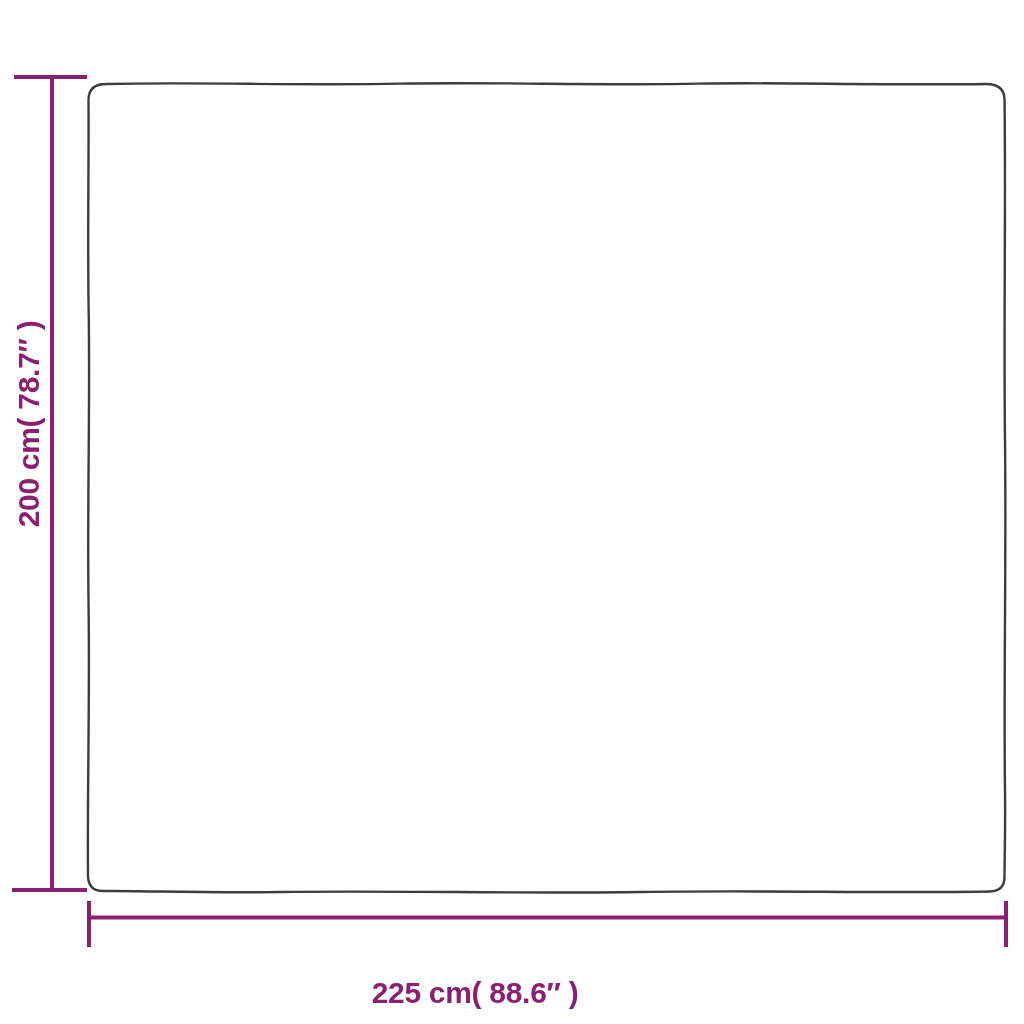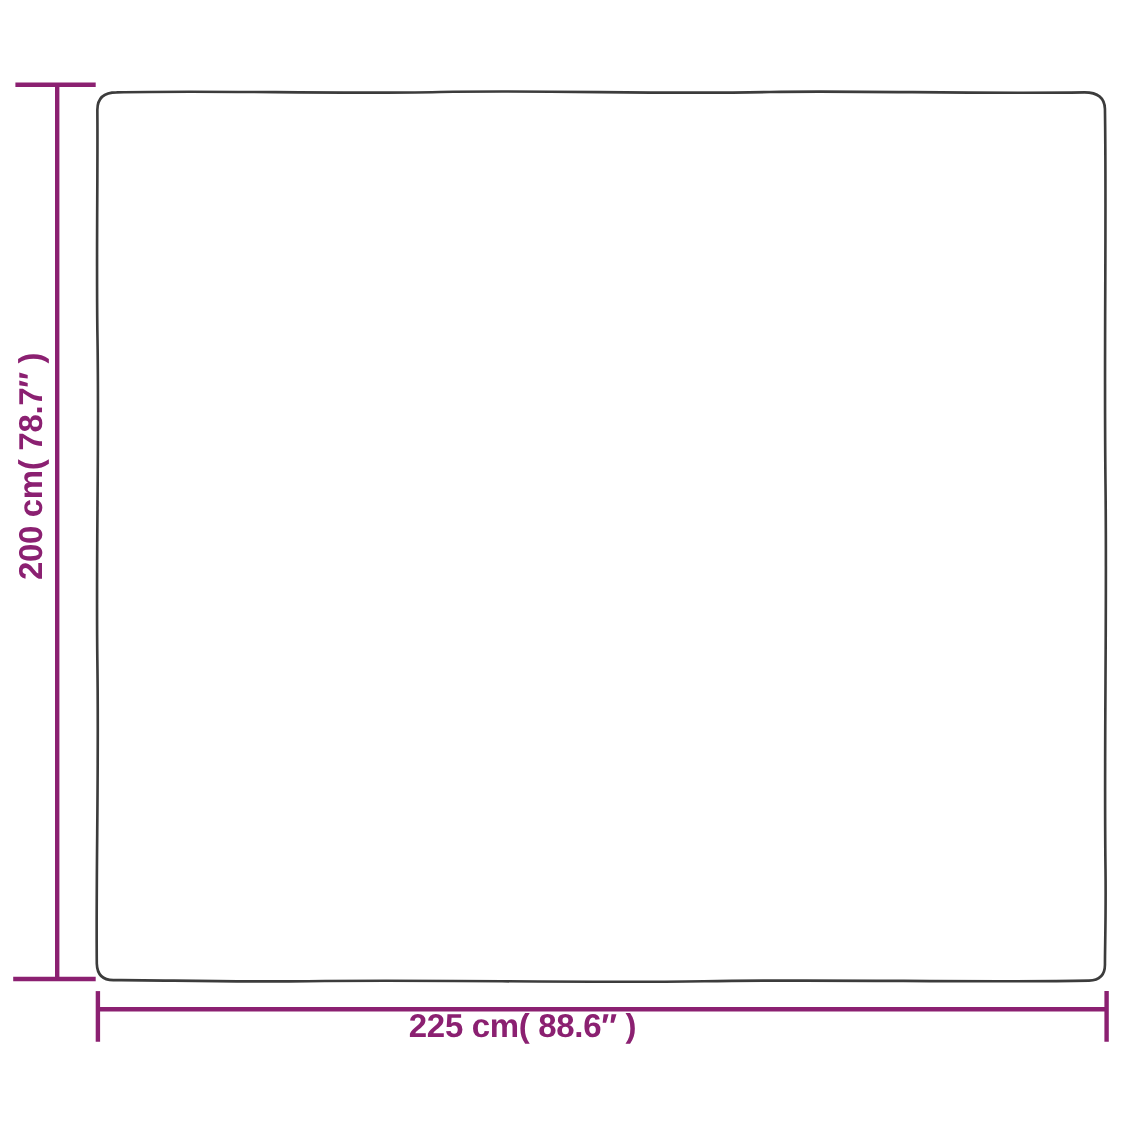--- a/index.html
+++ b/index.html
@@ -50,21 +50,21 @@
     white-space: nowrap;
     user-select: none;
   }
   .dim-label-height {
     left: 29px;
     top: 424px;
     transform: translate(-50%, -50%) rotate(-90deg);
   }
   .dim-label-width {
     left: 475px;
-    top: 934px;
+    top: 993px;
     transform: translate(-50%, -50%);
   }
 </style>
 </head>
 <body>
 
 <div class="stage">
 
   <svg class="diagram-svg" viewBox="0 0 1024 1024" xmlns="http://www.w3.org/2000/svg">
 

